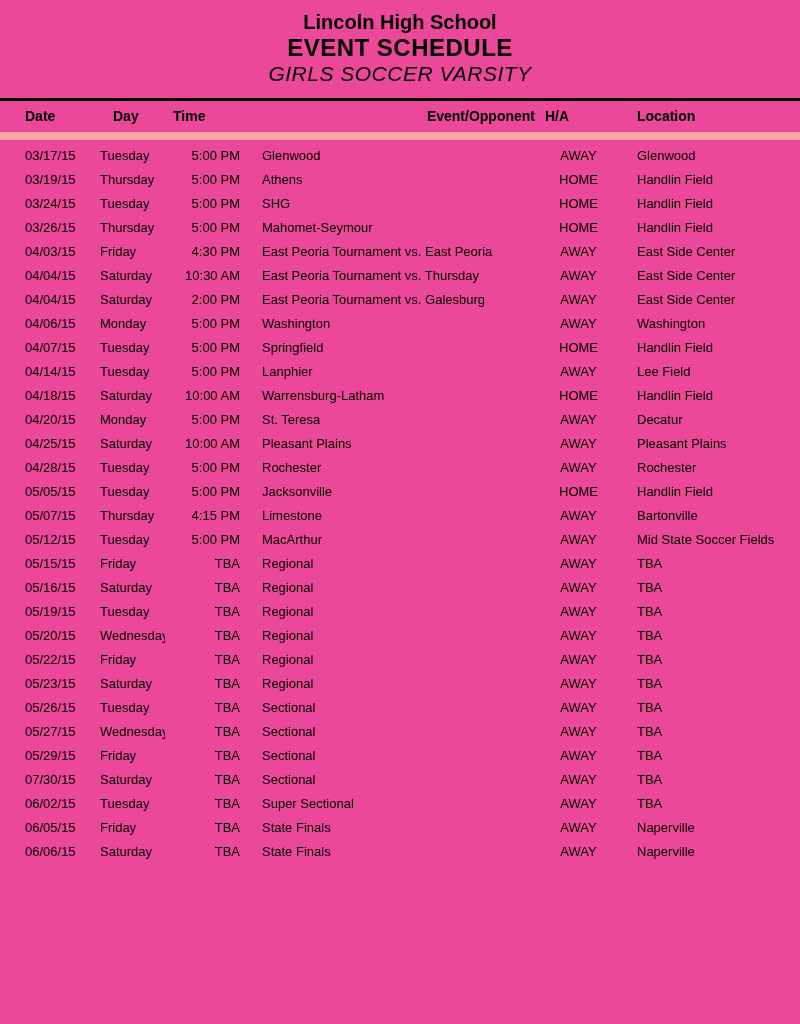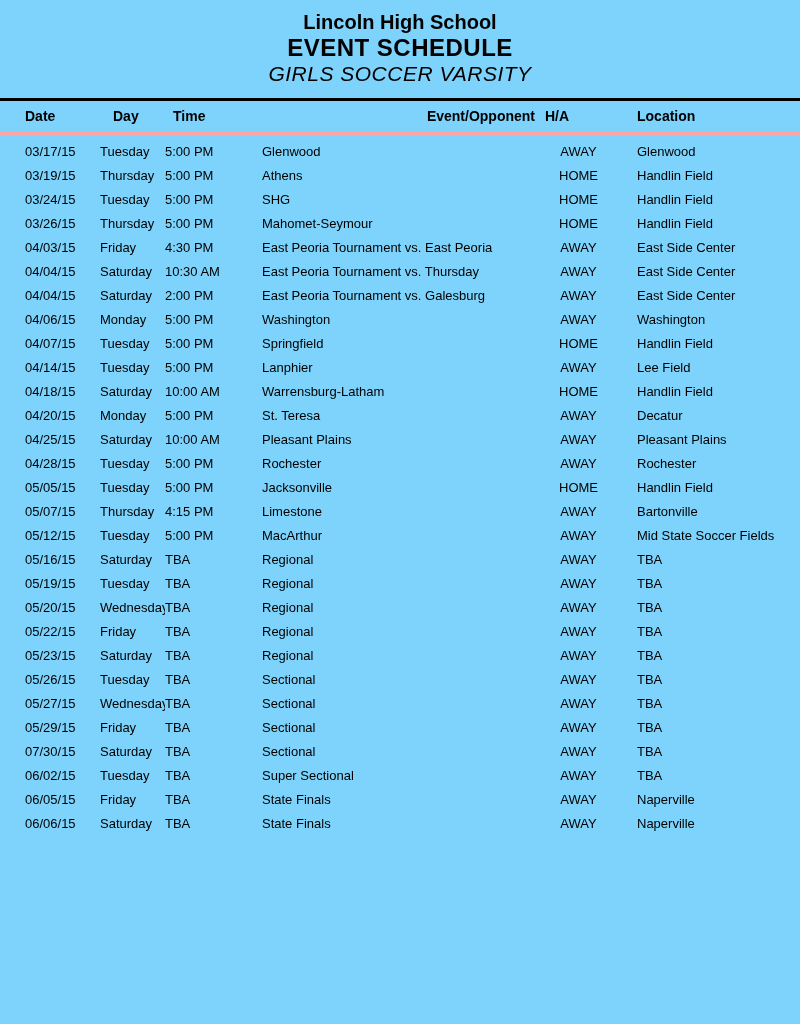--- a/index.html
+++ b/index.html
@@ -7,21 +7,21 @@
     margin: 0;
     padding: 0;
     background: #ffffff;
     color: #000000;
     font-family: "Liberation Sans", sans-serif;
   }
   .page {
     position: relative;
     width: 800px;
     height: 1024px;
-    background: #7dd3fc;
+    background: #ec4899;
     overflow: hidden;
   }
   .doc-header {
     text-align: center;
     padding-top: 11px;
   }
   .school-name {
     font-size: 20px;
     font-weight: bold;
     line-height: 1.15;
@@ -45,21 +45,21 @@
   }
   col.c-date     { width: 95px; }
   col.c-day      { width: 70px; }
   col.c-time     { width: 75px; }
   col.c-event    { width: 295px; }
   col.c-ha       { width: 87px; }
   col.c-location { width: 178px; }
 
   thead th {
     border-top: 3px solid #000;
-    border-bottom: 4px solid #fca5a5;
+    border-bottom: 8px solid #fca5a5;
     font-size: 14px;
     font-weight: bold;
     text-align: left;
     padding: 7px 0 8px 0;
     white-space: nowrap;
   }
   th.th-date     { padding-left: 25px; }
   th.th-day      { padding-left: 18px; }
   th.th-time     { padding-left: 8px; }
   th.th-event    { padding-left: 22px; text-align: right; }
@@ -69,21 +69,21 @@
   tbody tr { height: 22px; }
   tbody tr:first-child td { padding-top: 8px; }
   tbody td {
     font-size: 13px;
     padding: 4px 0 5px 0;
     white-space: nowrap;
     overflow: hidden;
   }
   td.col-date     { padding-left: 25px; }
   td.col-day      { padding-left: 5px; }
-  td.col-time     { text-align: left; }
+  td.col-time     { text-align: right; }
   td.col-event    { padding-left: 22px; }
   td.col-ha       { text-align: center; }
   td.col-location { padding-left: 15px; }
 </style>
 </head>
 <body>
 
 <div class="page">
 
   <div class="doc-header">
@@ -242,20 +242,28 @@
         </tr>
         <tr>
           <td class="col-date">05/12/15</td>
           <td class="col-day">Tuesday</td>
           <td class="col-time">5:00 PM</td>
           <td class="col-event">MacArthur</td>
           <td class="col-ha">AWAY</td>
           <td class="col-location">Mid State Soccer Fields</td>
         </tr>
         <tr>
+          <td class="col-date">05/15/15</td>
+          <td class="col-day">Friday</td>
+          <td class="col-time">TBA</td>
+          <td class="col-event">Regional</td>
+          <td class="col-ha">AWAY</td>
+          <td class="col-location">TBA</td>
+        </tr>
+        <tr>
           <td class="col-date">05/16/15</td>
           <td class="col-day">Saturday</td>
           <td class="col-time">TBA</td>
           <td class="col-event">Regional</td>
           <td class="col-ha">AWAY</td>
           <td class="col-location">TBA</td>
         </tr>
         <tr>
           <td class="col-date">05/19/15</td>
           <td class="col-day">Tuesday</td>

